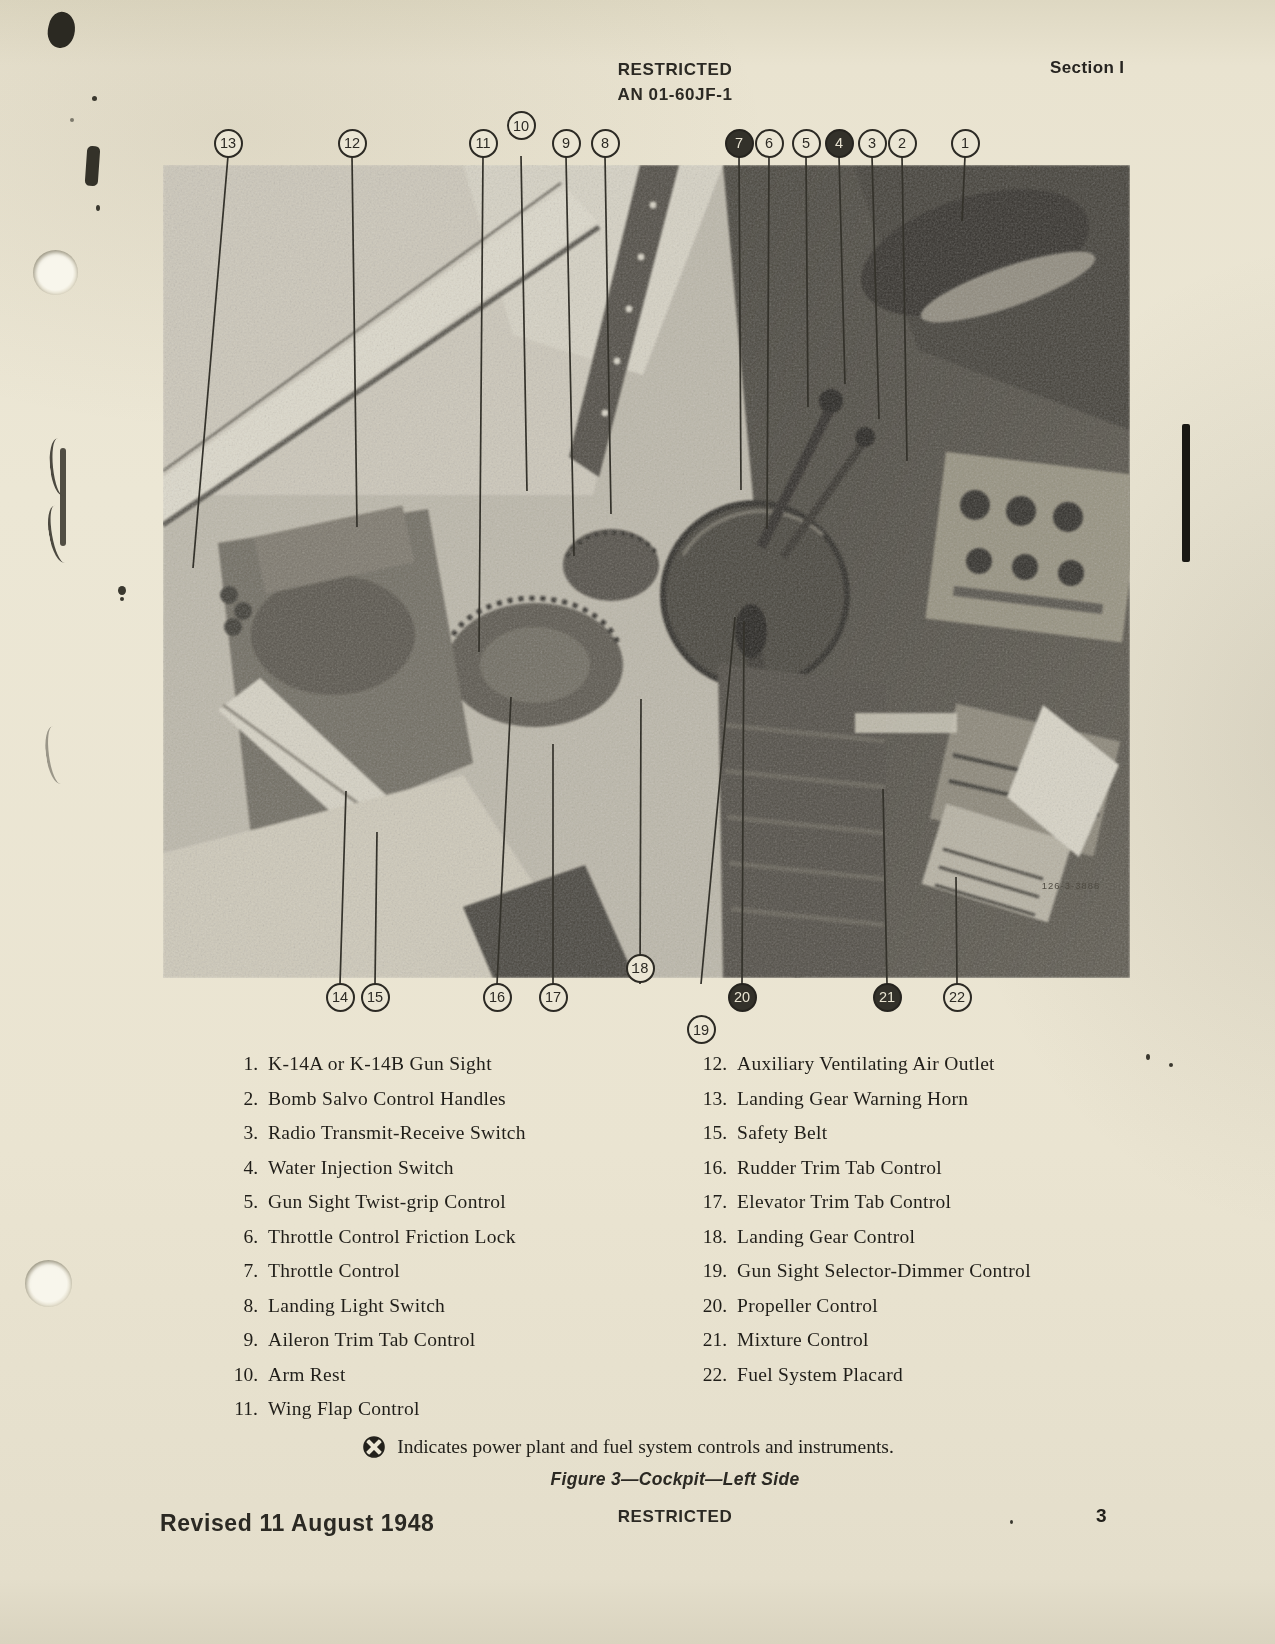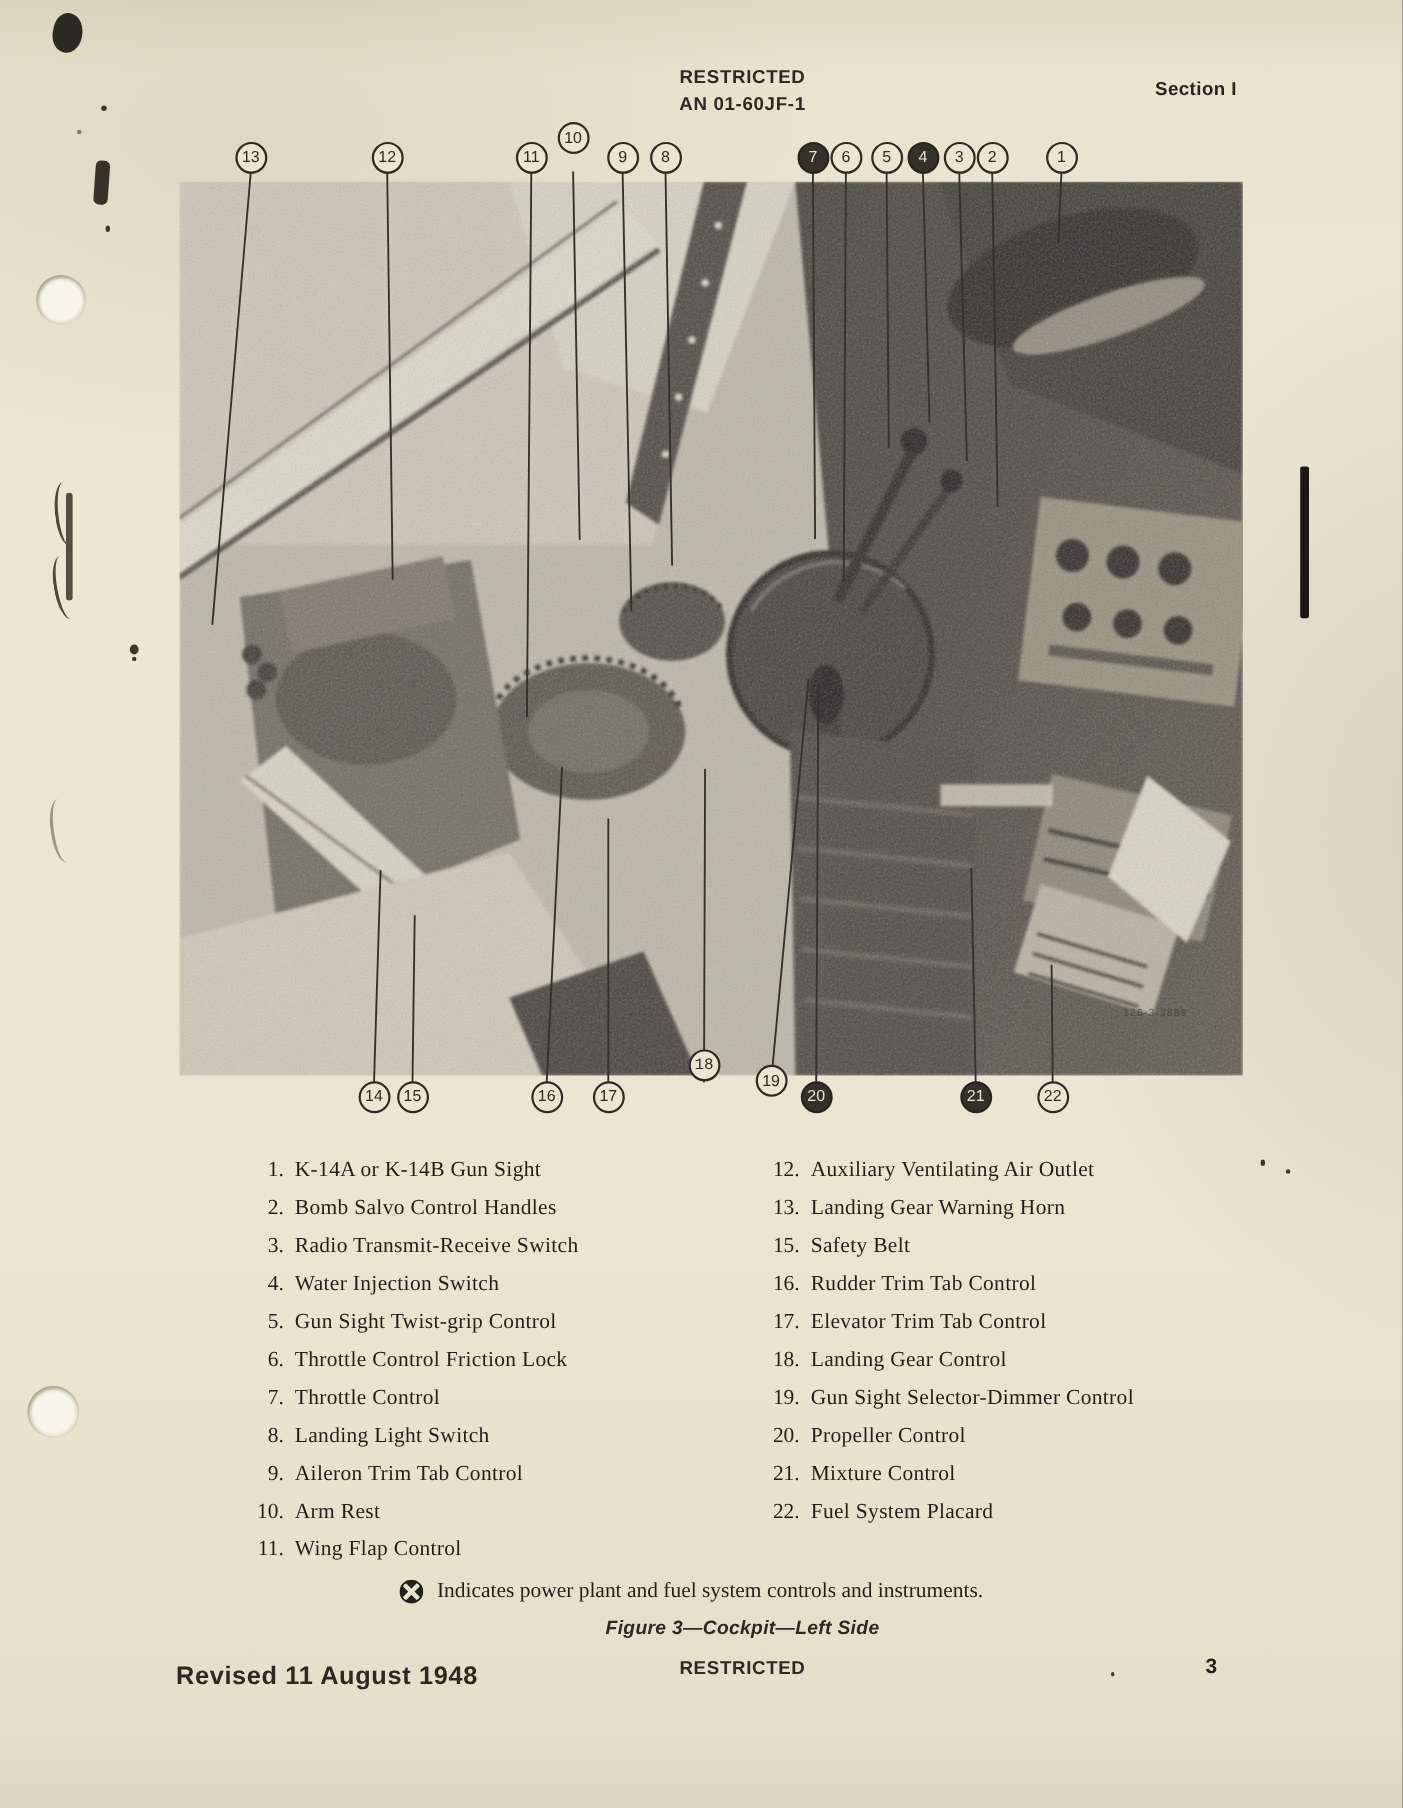--- a/index.html
+++ b/index.html
@@ -8,34 +8,34 @@
     background:
       radial-gradient(ellipse 900px 500px at 18% 8%, rgba(120,110,85,0.10), rgba(0,0,0,0) 60%),
       radial-gradient(ellipse 700px 900px at 104% 45%, rgba(105,98,80,0.16), rgba(0,0,0,0) 55%),
       linear-gradient(180deg, #ded8c2 0%, #e9e3d0 4%, #ece7d5 30%, #eae4d1 70%, #e4decb 96%, #d9d3bf 100%);
     font-family:"Liberation Serif", serif; color:#26241f;
   }
   
   .hdr-center{position:absolute; left:505px; width:340px; text-align:center;
     font-family:"Liberation Sans", sans-serif; font-weight:bold; font-size:17px; letter-spacing:.6px; color:#2c2a24;}
   .hdr-line1{top:60px;} .hdr-line2{top:85px;}
-  .hdr-section{position:absolute; top:71px; left:1050px; font-family:"Liberation Sans", sans-serif;
+  .hdr-section{position:absolute; top:58px; left:1050px; font-family:"Liberation Sans", sans-serif;
     font-weight:bold; font-size:17px; letter-spacing:.4px; color:#262420;}
   .ftr-revised{position:absolute; top:1510px; left:160px; font-family:"Liberation Sans", sans-serif;
     font-weight:bold; font-size:23px; letter-spacing:.6px; color:#2b2923;}
   .ftr-restricted{position:absolute; top:1507px; left:505px; width:340px; text-align:center;
     font-family:"Liberation Sans", sans-serif; font-weight:bold; font-size:17px; letter-spacing:.6px; color:#2c2a24;}
   .ftr-page{position:absolute; top:1505px; left:1096px; font-family:"Liberation Sans", sans-serif;
     font-weight:bold; font-size:19px; color:#22201b;}
   
   .photo{position:absolute; left:163px; top:165px; width:967px; height:813px; overflow:hidden;
     filter:contrast(0.96) brightness(1.01);}
   .photo svg{display:block;}
-  .photo-credit{position:absolute; left:858px; top:715px; width:100px; 
-    font-family:"Liberation Sans", sans-serif; font-size:9.5px; color:#4c483f; letter-spacing:1px;margin-top:36px;}
+  .photo-credit{position:absolute; left:858px; top:715px; width:100px; text-align:center;
+    font-family:"Liberation Sans", sans-serif; font-size:9.5px; color:#4c483f; letter-spacing:1px;}
   
   .callout{position:absolute; width:29px; height:29px; border-radius:50%;
     border:2.5px solid #2c2a24; background:#ebe6d4; box-sizing:border-box;
     display:flex; align-items:center; justify-content:center;
     font-family:"Liberation Sans", sans-serif; font-size:14.5px; color:#2c2a24; z-index:5;}
   .callout.filled{background:#33312a; color:#e9e4d2; border-color:#26241f;}
   #leader-svg{position:absolute; left:0; top:0; z-index:4; pointer-events:none;}
   #leader-svg line{stroke:#34322b; stroke-width:1.7;}
   
   .legend-col{position:absolute; display:flex; flex-direction:column;}
@@ -226,21 +226,21 @@
       <div class="callout" style="left: 791.5px; top: 128.5px;">5</div>
       <div class="callout filled" style="left: 824.5px; top: 128.5px;">4</div>
       <div class="callout" style="left: 857.5px; top: 128.5px;">3</div>
       <div class="callout" style="left: 887.5px; top: 128.5px;">2</div>
       <div class="callout" style="left: 950.5px; top: 128.5px;">1</div>
       <div class="callout" style="left: 325.5px; top: 982.5px;">14</div>
       <div class="callout" style="left: 360.5px; top: 982.5px;">15</div>
       <div class="callout" style="left: 482.5px; top: 982.5px;">16</div>
       <div class="callout" style="left: 538.5px; top: 982.5px;">17</div>
       <div class="callout" style="left: 625.5px; top: 954px; font-family: Liberation Mono, monospace;">18</div>
-      <div class="callout" style="left: 686.5px; top: 968px;">19</div>
+      <div class="callout" style="left: 686.5px; top: 1015px;">19</div>
       <div class="callout filled" style="left: 727.5px; top: 982.5px;">20</div>
       <div class="callout filled" style="left: 872.5px; top: 982.5px;">21</div>
       <div class="callout" style="left: 942.5px; top: 982.5px;">22</div>
     </div>
 
   <div class="legend-col left">
 
       <div class="legend-row">
         <span class="legend-num">1.</span>
         <span class="legend-label">K-14A or K-14B Gun Sight</span>

